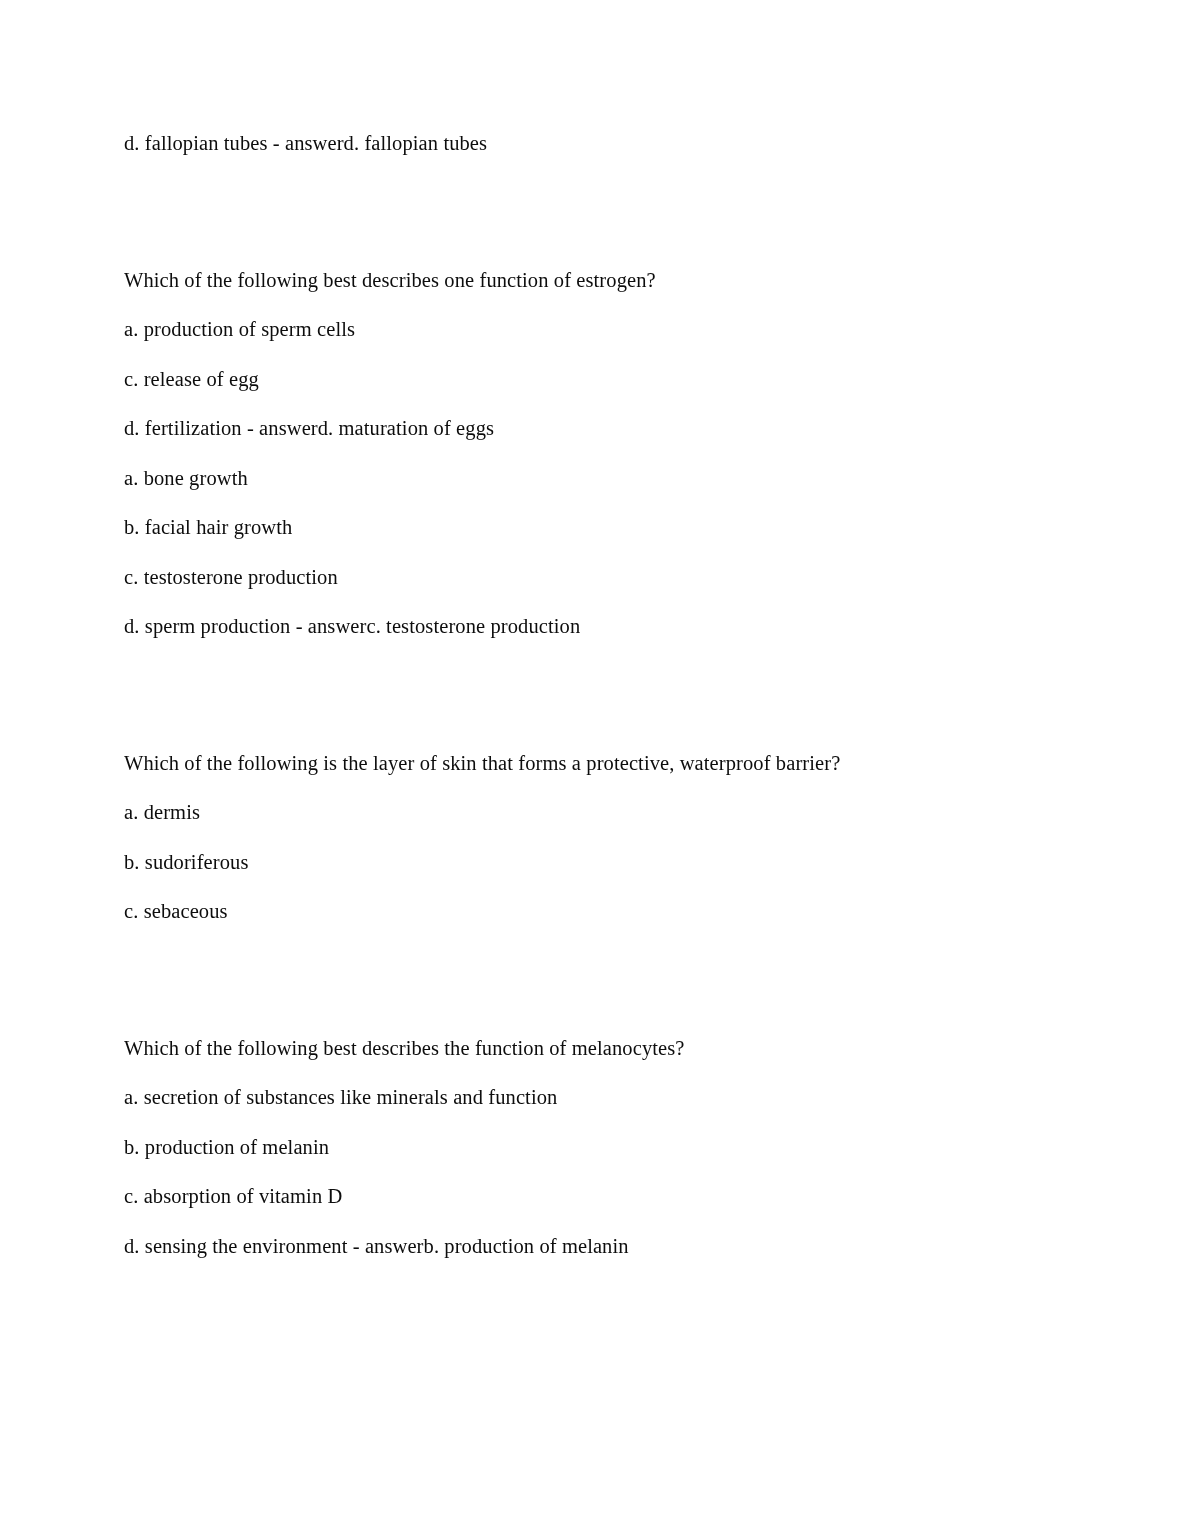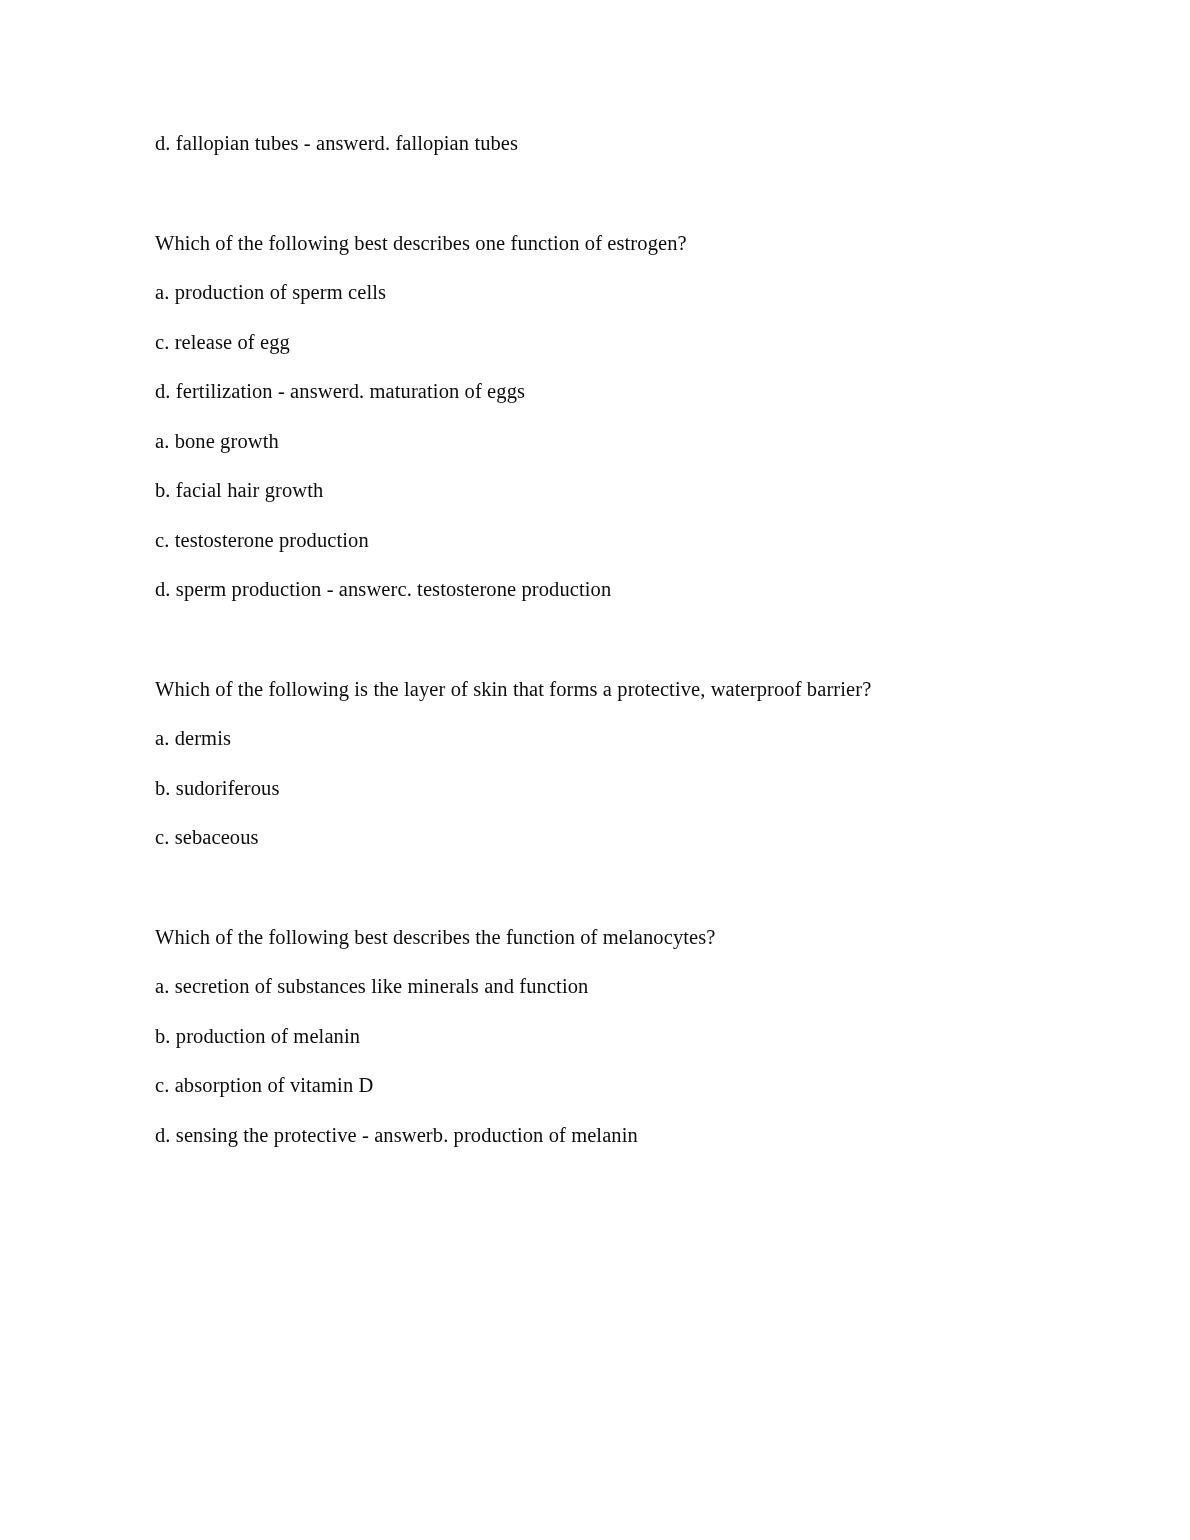--- a/index.html
+++ b/index.html
@@ -12,32 +12,32 @@
     width: 1190px;
     height: 1540px;
     background: #ffffff;
     overflow: hidden;
     font-family: "Liberation Serif", "DejaVu Serif", serif;
     color: #0d0d0d;
   }
   .content {
     position: absolute;
     top: 130px;
-    left: 155px;
+    left: 124px;
     right: 90px;
   }
   .line {
     margin: 0 0 23px 0;
     font-size: 20.5px;
     line-height: 26.5px;
     letter-spacing: 0.1px;
     white-space: pre-wrap;
   }
   .question {
-    margin-top: 73px; 
+    margin-top: 110px; 
   }
 </style>
 </head>
 <body>
 
 <div class="page">
   <div class="content">
 
     <p class="line">d. fallopian tubes - answerd. fallopian tubes</p>
 
@@ -53,16 +53,16 @@
 
     <p class="line question">Which of the following is the layer of skin that forms a protective, waterproof barrier?</p>
     <p class="line">a. dermis</p>
     <p class="line">b. sudoriferous</p>
     <p class="line">c. sebaceous</p>
 
     <p class="line question">Which of the following best describes the function of melanocytes?</p>
     <p class="line">a. secretion of substances like minerals and function</p>
     <p class="line">b. production of melanin</p>
     <p class="line">c. absorption of vitamin D</p>
-    <p class="line">d. sensing the protective - answerb. production of melanin</p>
+    <p class="line">d. sensing the environment - answerb. production of melanin</p>
 
   </div>
 </div>
 
 </body></html>

